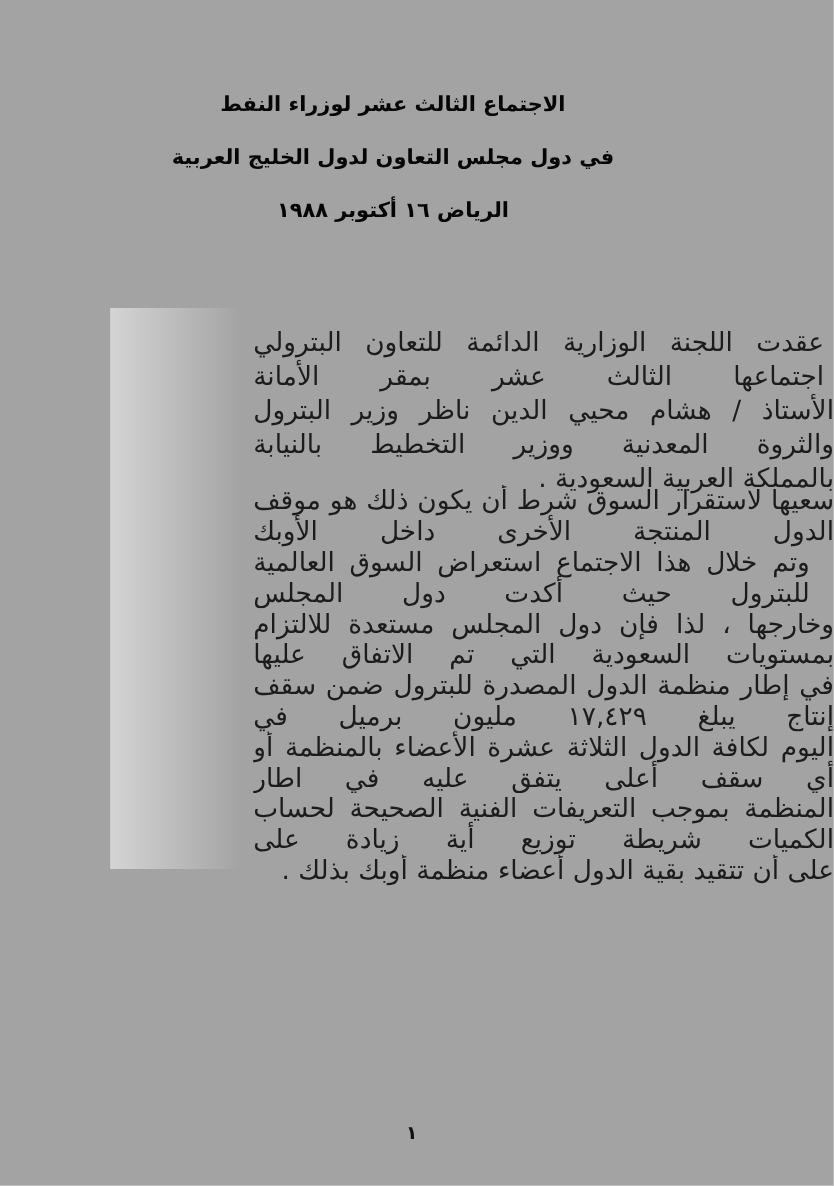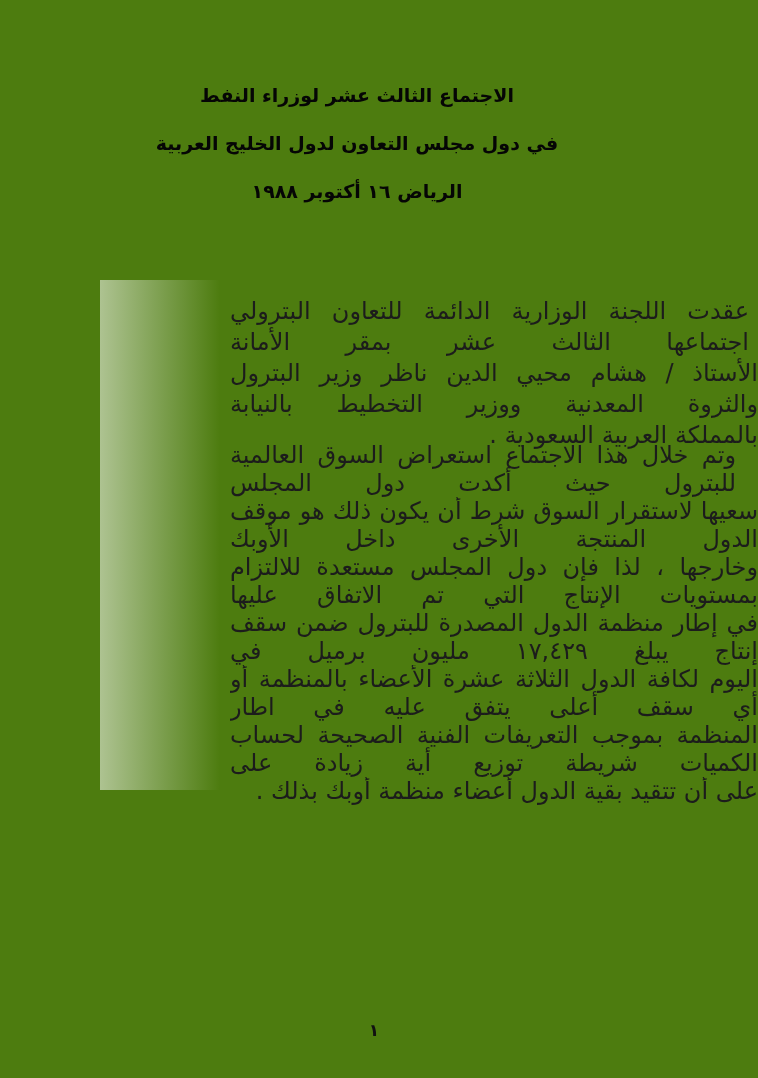--- a/index.html
+++ b/index.html
@@ -1,21 +1,21 @@
 <!DOCTYPE html>
 <html lang="ar" dir="rtl"><head>
 <meta charset="utf-8">
 <style>
   html, body { margin: 0; padding: 0; background: #e8e8e8; }
   .page {
     position: relative;
     width: 758px;
     height: 1078px;
     margin: 0 auto;
-    background: #4d7c0f;
+    background: #a3a3a3;
     overflow: hidden;
     font-family: "DejaVu Sans", sans-serif;
     direction: rtl;
   }
   
   .title-block {
     position: absolute;
     top: 71px;
     left: 0;
     width: 758px;
@@ -93,23 +93,23 @@
     <div class="title-line">الرياض ١٦ أكتوبر ١٩٨٨</div>
   </div>
 
   <div class="body-block para p1">
     <div class="line first-sm">عقدت اللجنة الوزارية الدائمة للتعاون البترولي اجتماعها الثالث عشر بمقر الأمانة</div>
     <div class="line">الأستاذ / هشام محيي الدين ناظر وزير البترول والثروة المعدنية ووزير التخطيط بالنيابة</div>
     <div class="line last">بالمملكة العربية السعودية .</div>
   </div>
 
   <div class="body-block para p2">
+    <div class="line">سعيها لاستقرار السوق شرط أن يكون ذلك هو موقف الدول المنتجة الأخرى داخل الأوبك</div>
     <div class="line first-md">وتم خلال هذا الاجتماع استعراض السوق العالمية للبترول حيث أكدت دول المجلس</div>
-    <div class="line">سعيها لاستقرار السوق شرط أن يكون ذلك هو موقف الدول المنتجة الأخرى داخل الأوبك</div>
-    <div class="line">وخارجها ، لذا فإن دول المجلس مستعدة للالتزام بمستويات الإنتاج التي تم الاتفاق عليها</div>
+    <div class="line">وخارجها ، لذا فإن دول المجلس مستعدة للالتزام بمستويات السعودية التي تم الاتفاق عليها</div>
     <div class="line">في إطار منظمة الدول المصدرة للبترول ضمن سقف إنتاج يبلغ ١٧,٤٢٩ مليون برميل في</div>
     <div class="line">اليوم لكافة الدول الثلاثة عشرة الأعضاء بالمنظمة أو أي سقف أعلى يتفق عليه في اطار</div>
     <div class="line">المنظمة بموجب التعريفات الفنية الصحيحة لحساب الكميات شريطة توزيع أية زيادة على</div>
     <div class="line last">على أن تتقيد بقية الدول أعضاء منظمة أوبك بذلك .</div>
   </div>
 
 
   <div class="scan-fade-left"></div>
 
   <div class="page-number">١</div>

